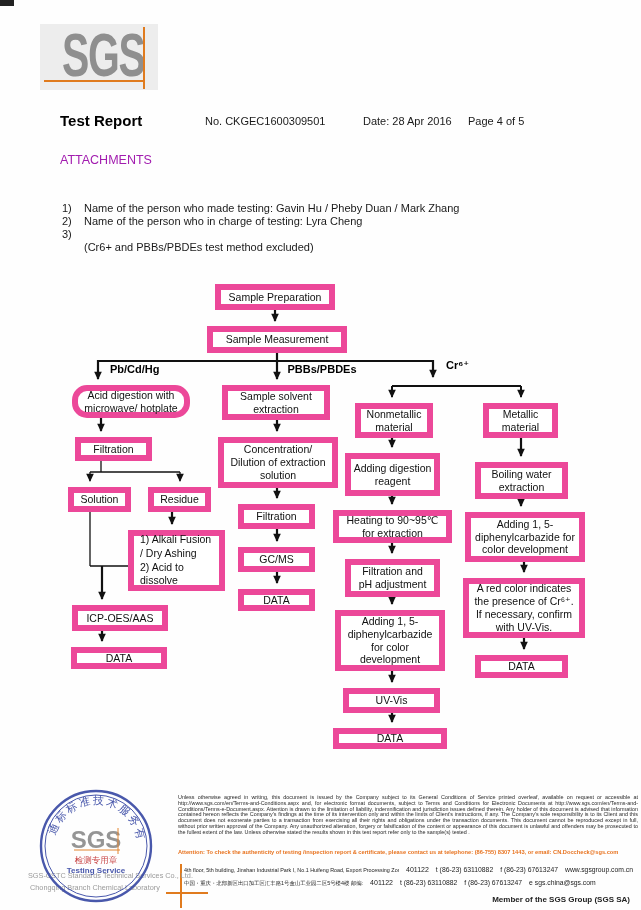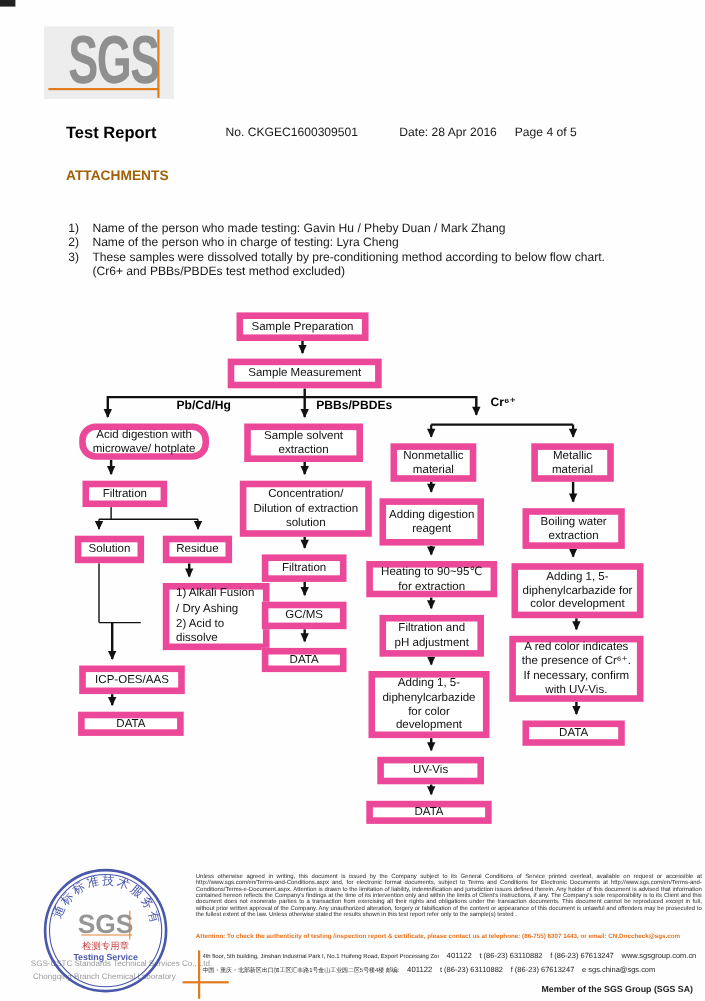--- a/index.html
+++ b/index.html
@@ -13,34 +13,34 @@
   .logo-bg{left:40px;top:24px;width:118px;height:66px;background:#ededed;}
   .logo-text{left:62px;top:24px;font-size:62px;line-height:62px;font-weight:bold;
     color:#8f8f8f;transform:scaleX(0.66);transform-origin:left top;letter-spacing:-2px;}
   .logo-hline{left:44px;top:80px;width:100px;height:2px;background:#e07b1e;}
   .logo-vline{left:143px;top:27px;width:2px;height:62px;background:#e07b1e;}
   .report-title{left:48px;top:112px;font-size:15px;font-weight:bold;color:#000;margin-left:12px;}
   .report-no{left:205px;top:115px;font-size:11px;}
   .report-date{left:363px;top:115px;font-size:11px;}
   .report-page{left:468px;top:115px;font-size:11px;}
   
-  .attachments-label{left:60px;top:153px;font-size:12.5px;font-weight:bold;color:#a16207;}
+  .attachments-label{left:60px;top:153px;font-size:12.5px;font-weight:normal;color:#a21caf;}
   .chart-title{left:30px;top:178px;width:520px;text-align:center;font-size:13.5px;font-weight:bold;color:#000;}
   .notes{left:62px;top:202px;width:540px;font-size:11px;line-height:13px;}
   .note-row{display:flex;}
   .note-num{width:22px;flex:0 0 22px;}
   .note-cont{margin-left:22px;}
   
   .flow-node{
     position:absolute;border:6px solid #ec4899;background:#fff;
     display:flex;align-items:center;justify-content:center;text-align:center;
     font-size:10.5px;line-height:1.22;white-space:pre-line;color:#111;
     box-sizing:border-box;
   }
-  .flow-node.left{justify-content:flex-start;text-align:left;padding:2px 3px 2px 6px;line-height:1.32;margin-left:20px;}
+  .flow-node.left{justify-content:flex-start;text-align:left;padding:2px 3px 2px 6px;line-height:1.32;}
   .branch-label{position:absolute;font-weight:bold;font-size:11px;color:#000;}
   .flow-svg{position:absolute;left:0;top:270px;width:641px;height:500px;}
   
   .legal{left:178px;top:795px;width:460px;font-size:5.4px;line-height:5.78px;
     text-align:justify;color:#2a2a2a;}
   .attention{left:178px;top:849px;width:460px;font-size:5.7px;line-height:6.4px;
     font-weight:bold;color:#e8731f;}
   .addr-block{left:184px;top:866px;width:452px;}
   .addr-row{display:flex;align-items:baseline;gap:7px;height:13px;font-size:5.4px;color:#222;}
   .addr-text{flex:0 1 auto;max-width:215px;white-space:nowrap;overflow:hidden;}
@@ -73,21 +73,20 @@
     <div class="note-row">
       <span class="note-num">1)</span>
       <span>Name of the person who made testing: Gavin Hu / Pheby Duan / Mark Zhang</span>
     </div>
     <div class="note-row">
       <span class="note-num">2)</span>
       <span>Name of the person who in charge of testing: Lyra Cheng</span>
     </div>
     <div class="note-row">
       <span class="note-num">3)</span>
-      <span>These samples were dissolved totally by pre-conditioning method according to below flow chart.</span>
     </div>
     <div class="note-row">
       <span class="note-cont">(Cr6+ and PBBs/PBDEs test method excluded)</span>
     </div>
   </div>
 
   <svg class="flow-svg" viewBox="0 270 641 500" xmlns="http://www.w3.org/2000/svg">
     <defs>
       <marker id="ah" markerUnits="userSpaceOnUse" markerWidth="10" markerHeight="10" refX="8" refY="0" orient="auto" viewBox="-1 -5 11 10">
         <path d="M0,-4.2 L9,0 L0,4.2 Z" fill="#111"></path>
@@ -123,21 +122,21 @@
       <path d="M392 597 V604" stroke-width="2.2" marker-end="url(#ah)"></path>
       <path d="M392 671 V682" stroke-width="2.2" marker-end="url(#ah)"></path>
       <path d="M392 713 V722" stroke-width="2.2" marker-end="url(#ah)"></path>
       <path d="M521 438 V456" stroke-width="2.2" marker-end="url(#ah)"></path>
       <path d="M521 499 V506" stroke-width="2.2" marker-end="url(#ah)"></path>
       <path d="M524 562 V572" stroke-width="2.2" marker-end="url(#ah)"></path>
       <path d="M524 638 V649" stroke-width="2.2" marker-end="url(#ah)"></path>
     </g>
   </svg>
 
-  <div class="branch-label" style="left:110px;top:363px;width:100px;text-align:right;">Pb/Cd/Hg</div>
+  <div class="branch-label" style="left:110px;top:363px;width:100px;text-align:left;">Pb/Cd/Hg</div>
   <div class="branch-label" style="left:272px;top:363px;width:100px;text-align:center;">PBBs/PBDEs</div>
   <div class="branch-label" style="left:446px;top:359px;">Cr⁶⁺</div>
 
   <div id="flow-nodes">
       <div class="flow-node" style="left: 215px; top: 284px; width: 120px; height: 26px;">Sample Preparation</div>
       <div class="flow-node" style="left: 207px; top: 326px; width: 140px; height: 27px;">Sample Measurement</div>
       <div class="flow-node" style="left: 72px; top: 385px; width: 118px; height: 33px; border-radius: 15px;">Acid digestion with
 microwave/ hotplate</div>
       <div class="flow-node" style="left: 75px; top: 437px; width: 77px; height: 24px;">Filtration</div>
       <div class="flow-node" style="left: 68px; top: 487px; width: 63px; height: 25px;">Solution</div>

